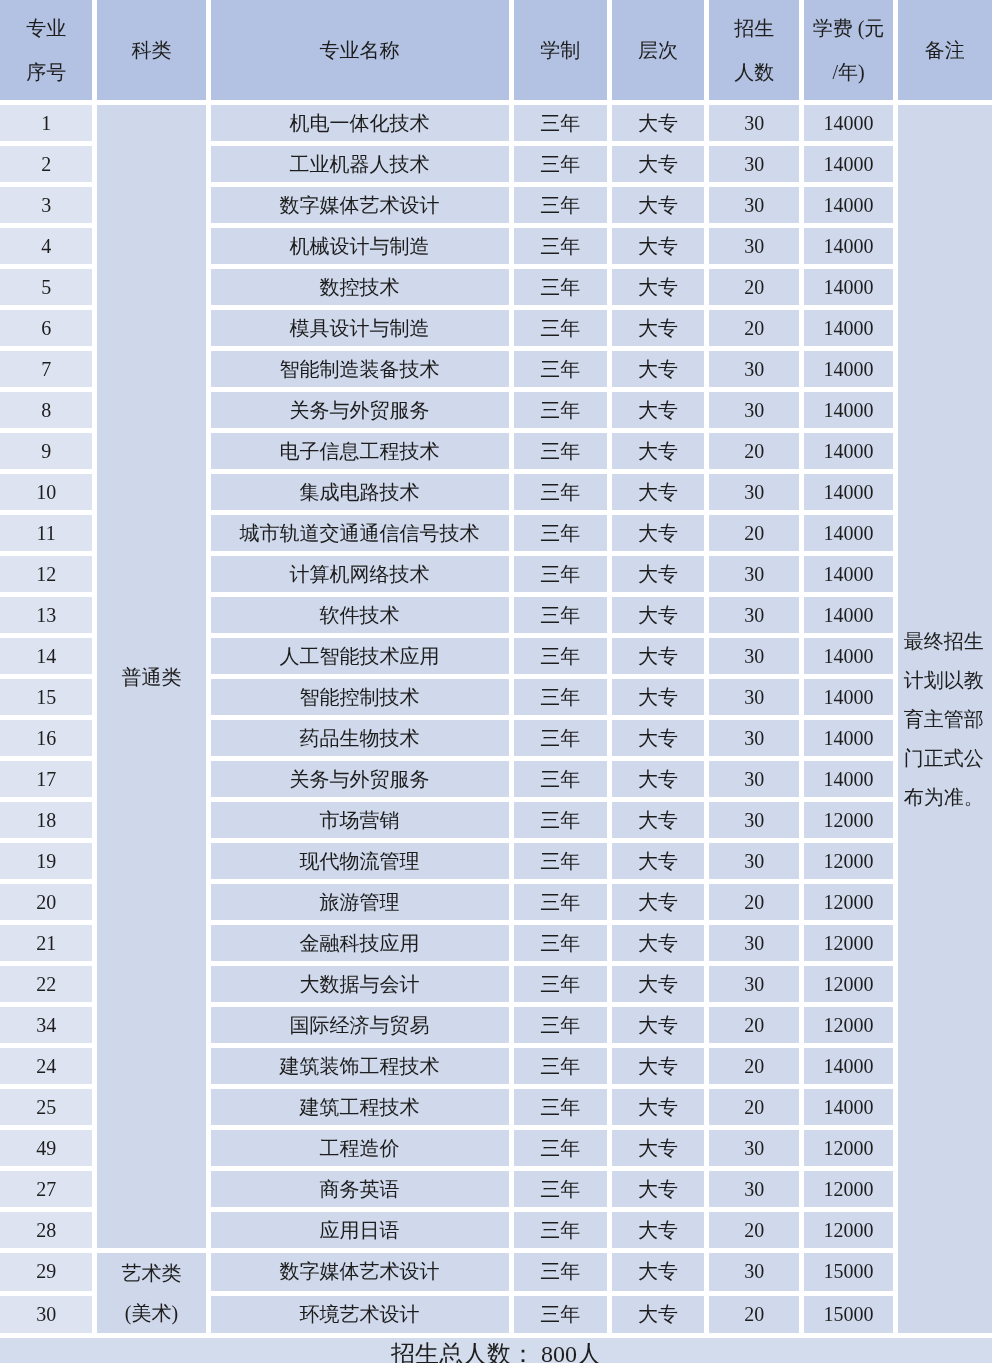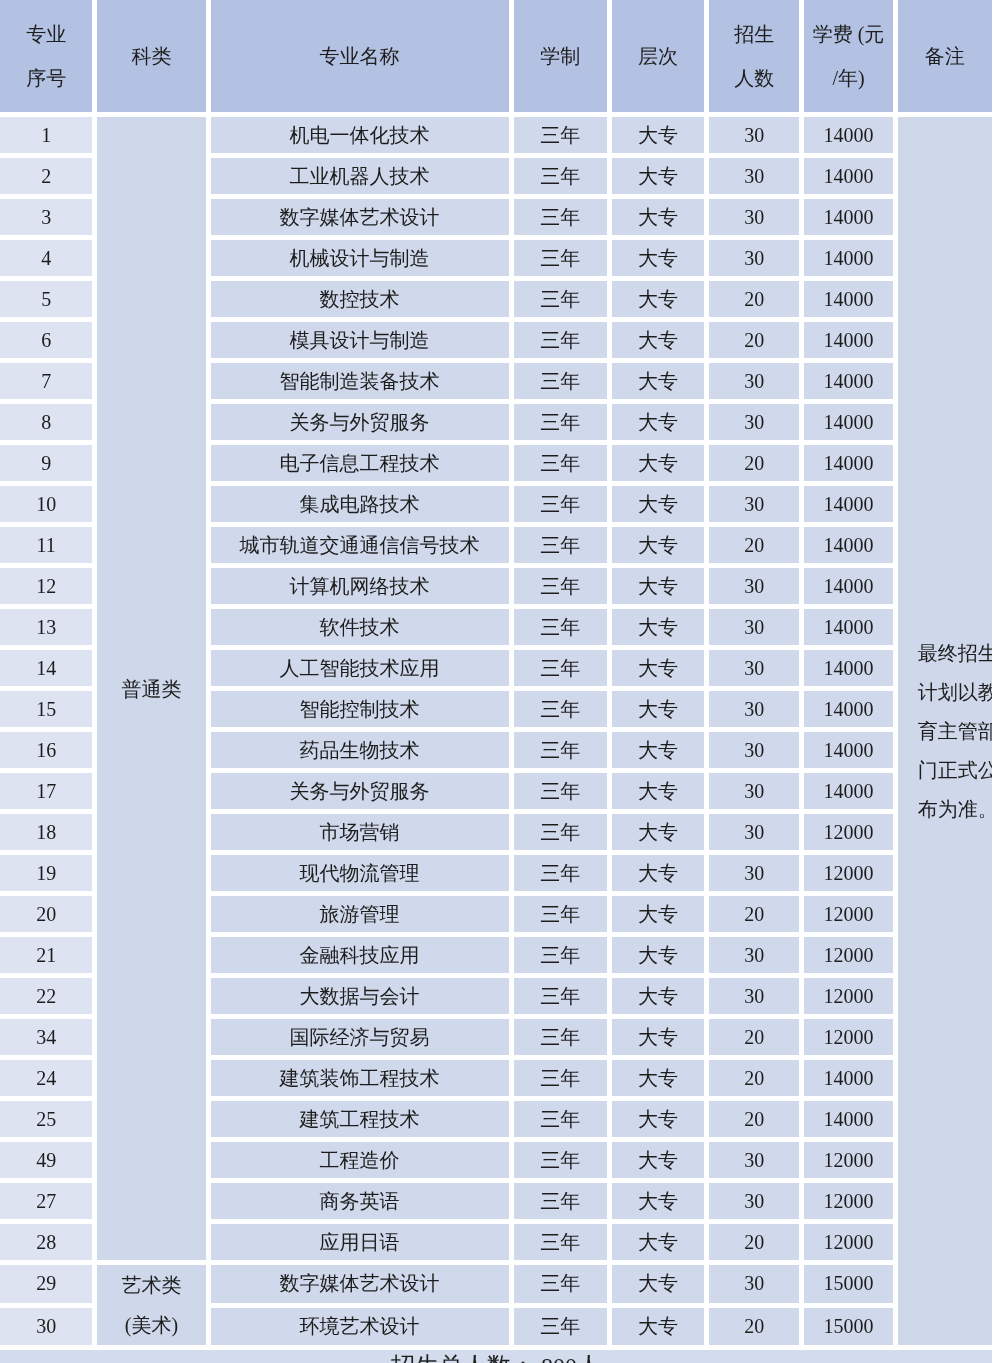--- a/index.html
+++ b/index.html
@@ -30,38 +30,38 @@
   th,td{
     text-align:center;
     vertical-align:middle;
     font-weight:normal;
     font-size:20px;
     overflow:hidden;
     padding:0;
   }
   thead th{
     background:var(--header-bg);
-    height:112px;
+    height:100px;
     white-space:pre-line;
     line-height:2.2;
   }
   tbody td{
     background:var(--cell-bg);
     height:36px;
   }
   tbody td.serial{background:var(--serial-bg);}
   tbody td.category-cell{
     background:var(--merged-bg);
     white-space:pre-line;
     line-height:2.0;
     margin-top:42px;
   }
   tbody td.remark-cell{
     background:var(--merged-bg);
-    padding:0 20px;
+    padding:0 6px;
     line-height:1.95;
     text-align:left;
     text-align:center;
   }
   tbody td.remark-cell .remark-text{
     display:inline-block;
     width:84px;
     text-align:left;
   }
   tfoot td{

